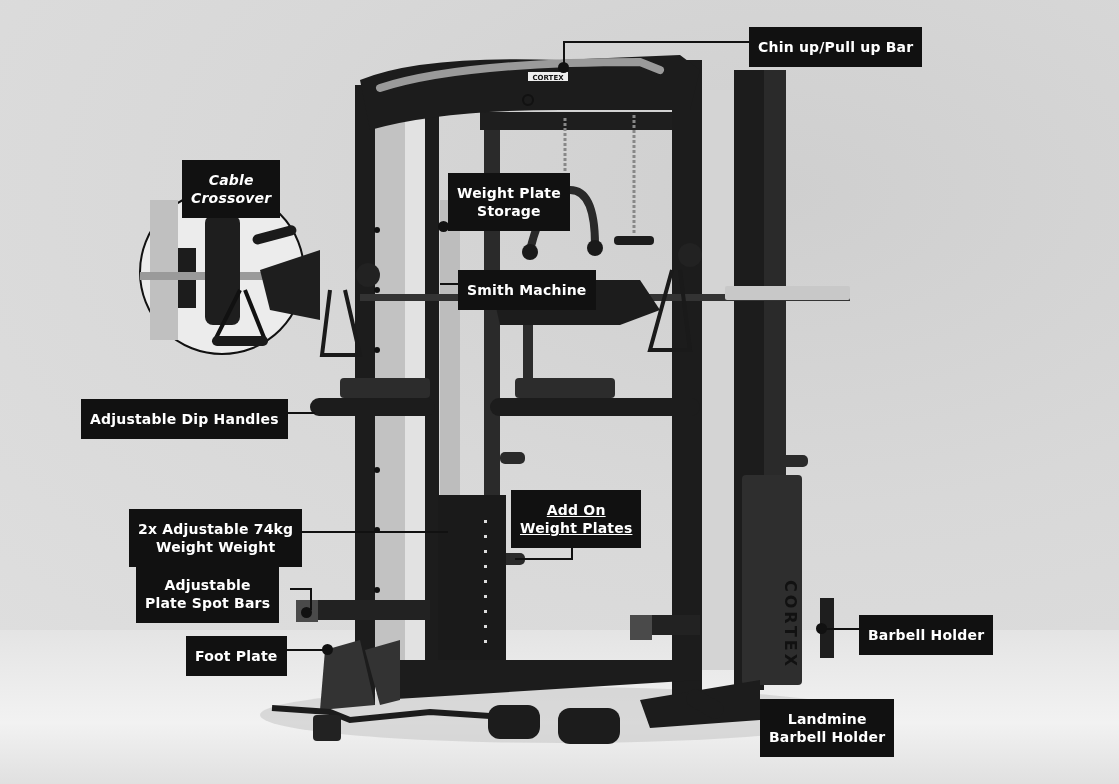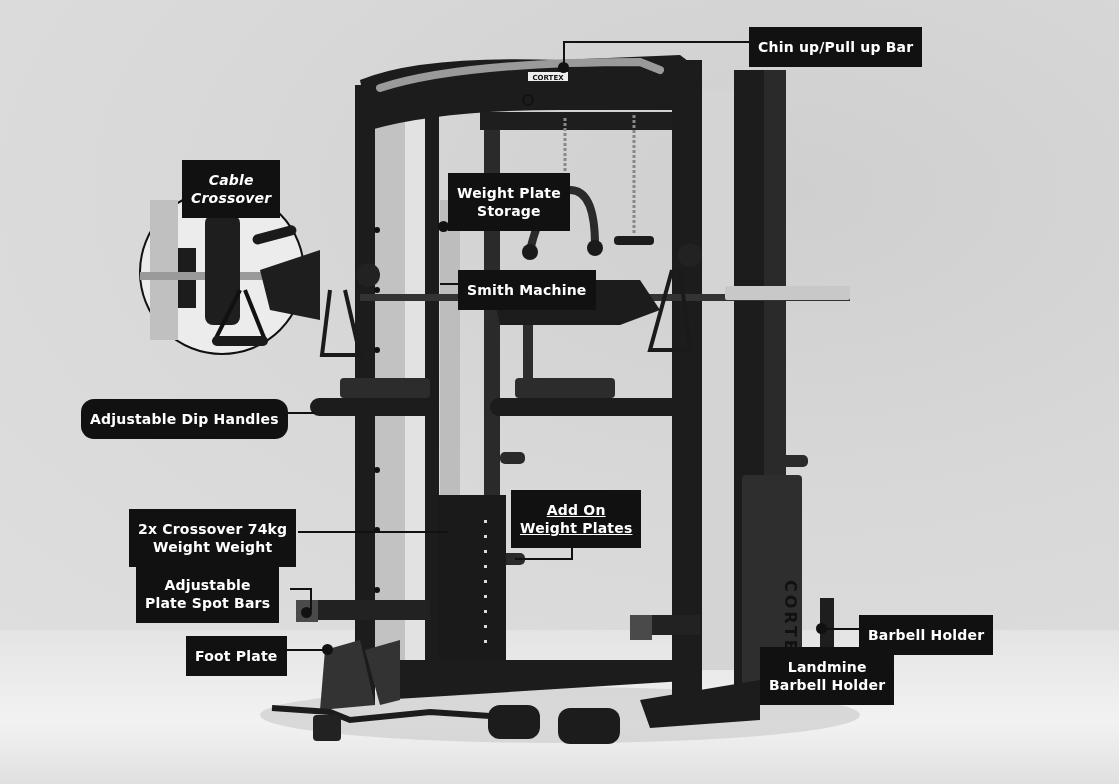--- a/index.html
+++ b/index.html
@@ -170,43 +170,43 @@
 
 <div class="label" style="left:448px;top:173px;">
   <span>Weight Plate</span><br>
   <span>Storage</span>
 </div>
 
 <div class="label" style="left:458px;top:270px;">
   <span>Smith Machine</span>
 </div>
 
-<div class="label" style="left:81px;top:399px;border-radius:13px;">
+<div class="label" style="left:81px;top:399px;">
   <span>Adjustable Dip Handles</span>
 </div>
 
 <div class="label" style="left:511px;top:490px;text-decoration:underline;">
   <span>Add On</span><br>
   <span>Weight Plates</span>
 </div>
 
 <div class="label" style="left:129px;top:509px;">
-  <span>2x Crossover 74kg</span><br>
+  <span>2x Adjustable 74kg</span><br>
   <span>Weight Weight</span>
 </div>
 
 <div class="label" style="left:136px;top:565px;">
   <span>Adjustable</span><br>
   <span>Plate Spot Bars</span>
 </div>
 
 <div class="label" style="left:186px;top:636px;text-align:right;">
   <span>Foot Plate</span>
 </div>
 
 <div class="label" style="left:859px;top:615px;">
   <span>Barbell Holder</span>
 </div>
 
-<div class="label" style="left:760px;top:647px;">
+<div class="label" style="left:760px;top:699px;">
   <span>Landmine</span><br>
   <span>Barbell Holder</span>
 </div>
 
 </body></html>

